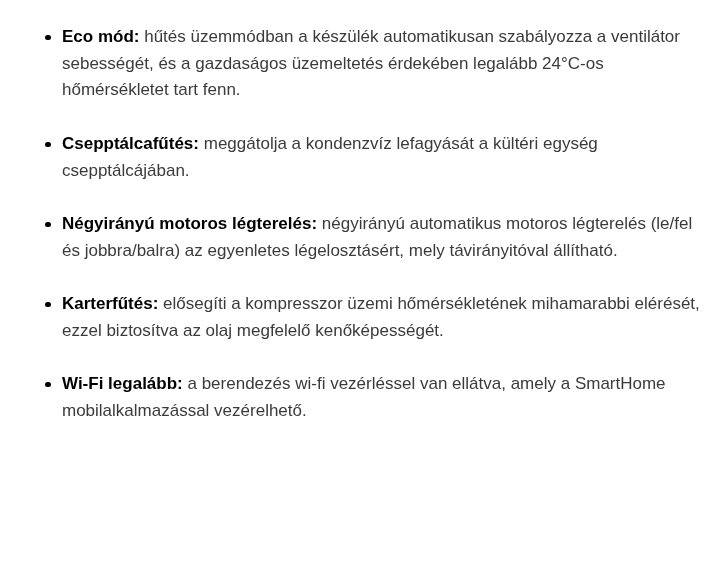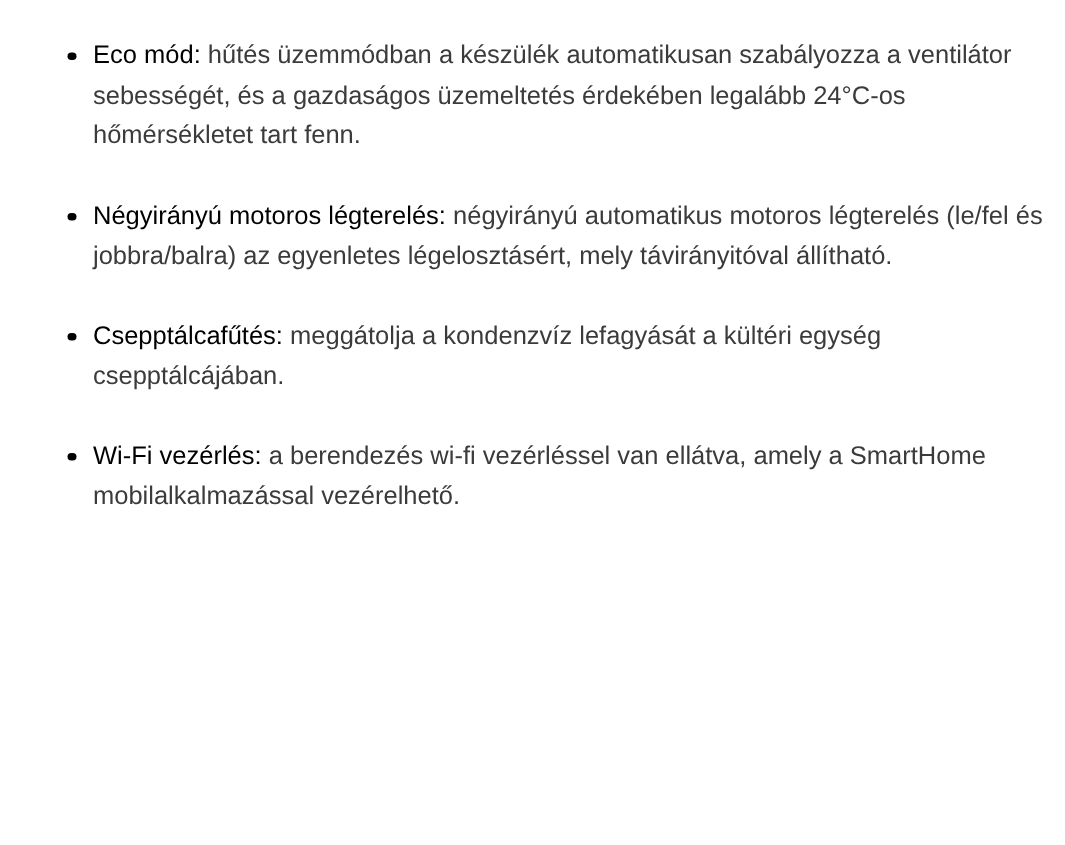--- a/index.html
+++ b/index.html
@@ -34,41 +34,46 @@
   .bullet {
     position: absolute;
     left: 45px;
     top: 10.8px;
     width: 5.5px;
     height: 5.5px;
     border-radius: 50%;
     background: var(--bullet);
   }
   .feature-title {
-    font-weight: normal;
+    font-weight: bold;
     color: var(--title);
   }
 </style>
 </head>
 <body>
 
 <ul class="feature-list">
   <li class="feature-item">
     <span class="bullet"></span>
     <strong class="feature-title">Eco mód:</strong>
     <span class="feature-description">hűtés üzemmódban a készülék automatikusan szabályozza a ventilátor sebességét, és a gazdaságos üzemeltetés érdekében legalább 24°C-os hőmérsékletet tart fenn.</span>
   </li>
   <li class="feature-item">
     <span class="bullet"></span>
+    <strong class="feature-title">Csepptálcafűtés:</strong>
+    <span class="feature-description">meggátolja a kondenzvíz lefagyását a kültéri egység csepptálcájában.</span>
+  </li>
+  <li class="feature-item">
+    <span class="bullet"></span>
     <strong class="feature-title">Négyirányú motoros légterelés:</strong>
     <span class="feature-description">négyirányú automatikus motoros légterelés (le/fel és jobbra/balra) az egyenletes légelosztásért, mely távirányitóval állítható.</span>
   </li>
   <li class="feature-item">
     <span class="bullet"></span>
-    <strong class="feature-title">Csepptálcafűtés:</strong>
-    <span class="feature-description">meggátolja a kondenzvíz lefagyását a kültéri egység csepptálcájában.</span>
+    <strong class="feature-title">Karterfűtés:</strong>
+    <span class="feature-description">elősegíti a kompresszor üzemi hőmérsékletének mihamarabbi elérését, ezzel biztosítva az olaj megfelelő kenőképességét.</span>
   </li>
   <li class="feature-item">
     <span class="bullet"></span>
-    <strong class="feature-title">Wi-Fi vezérlés:</strong>
+    <strong class="feature-title">Wi-Fi legalább:</strong>
     <span class="feature-description">a berendezés wi-fi vezérléssel van ellátva, amely a SmartHome mobilalkalmazással vezérelhető.</span>
   </li>
 </ul>
 
 </body></html>

